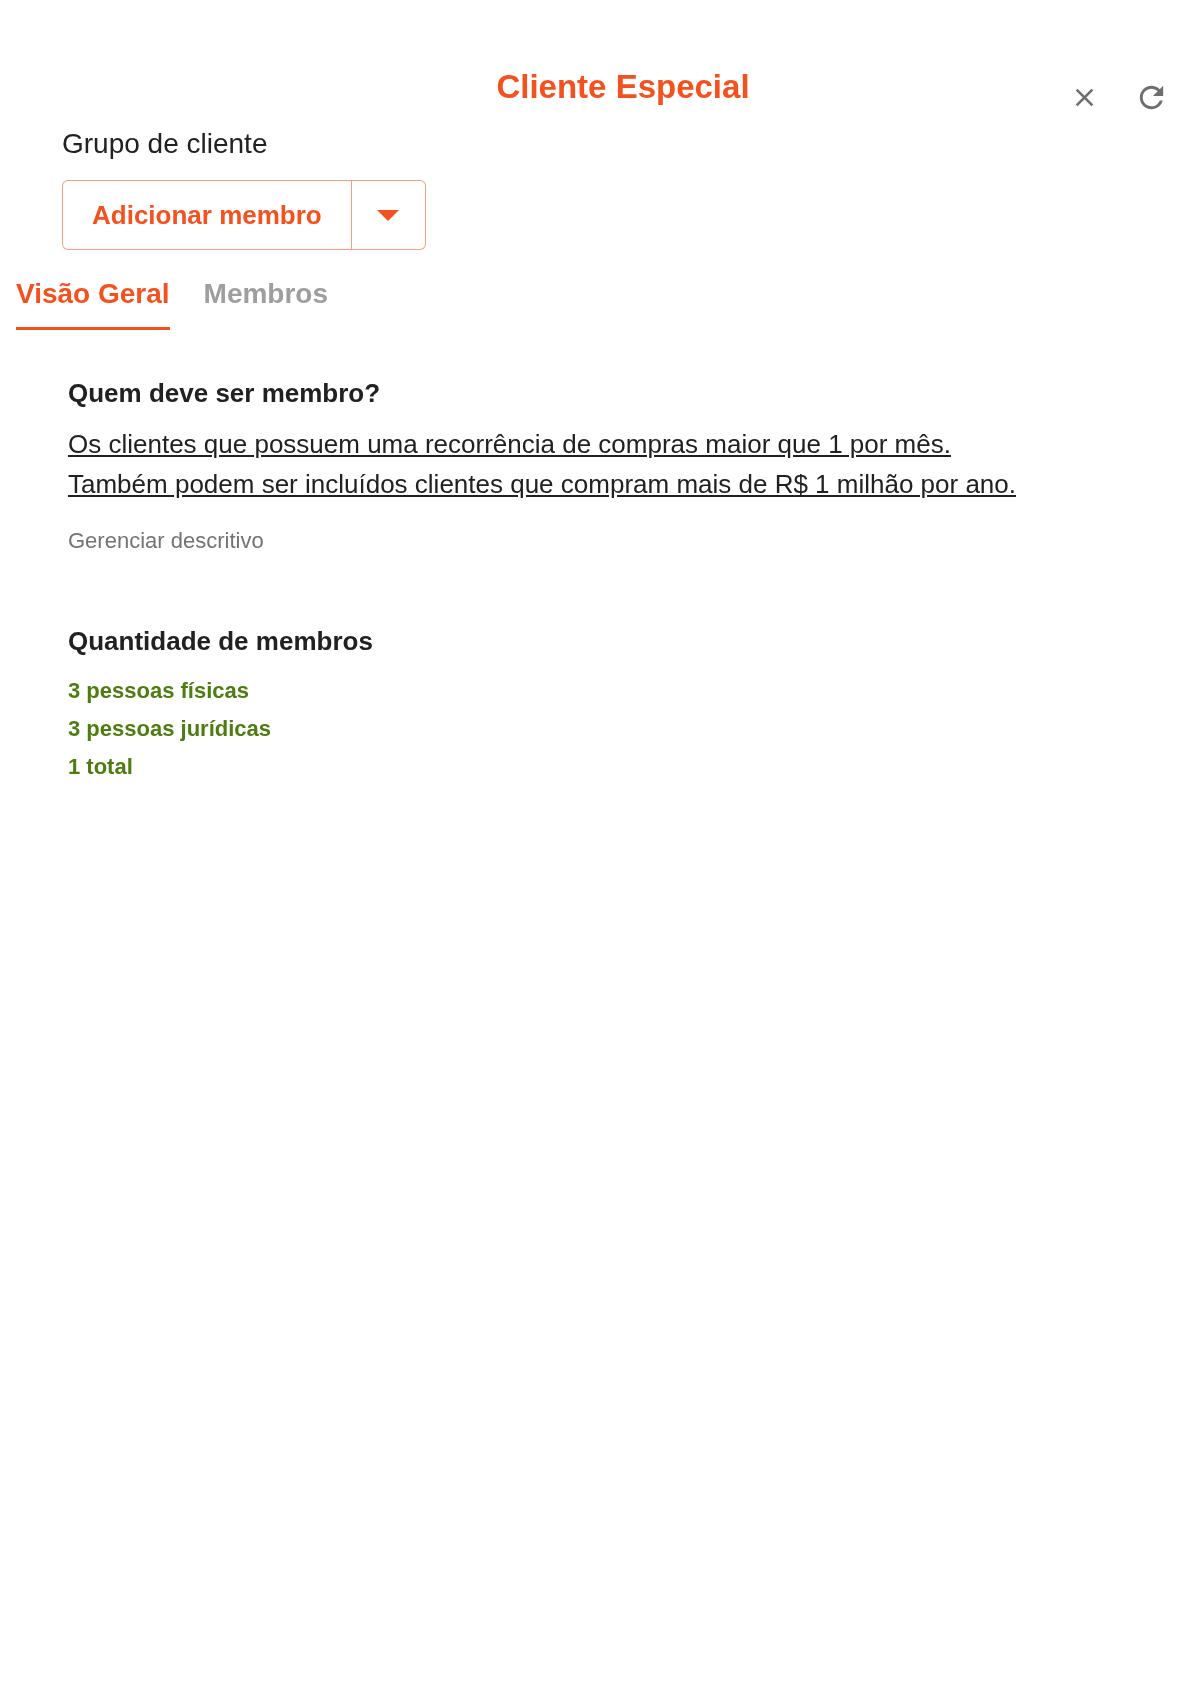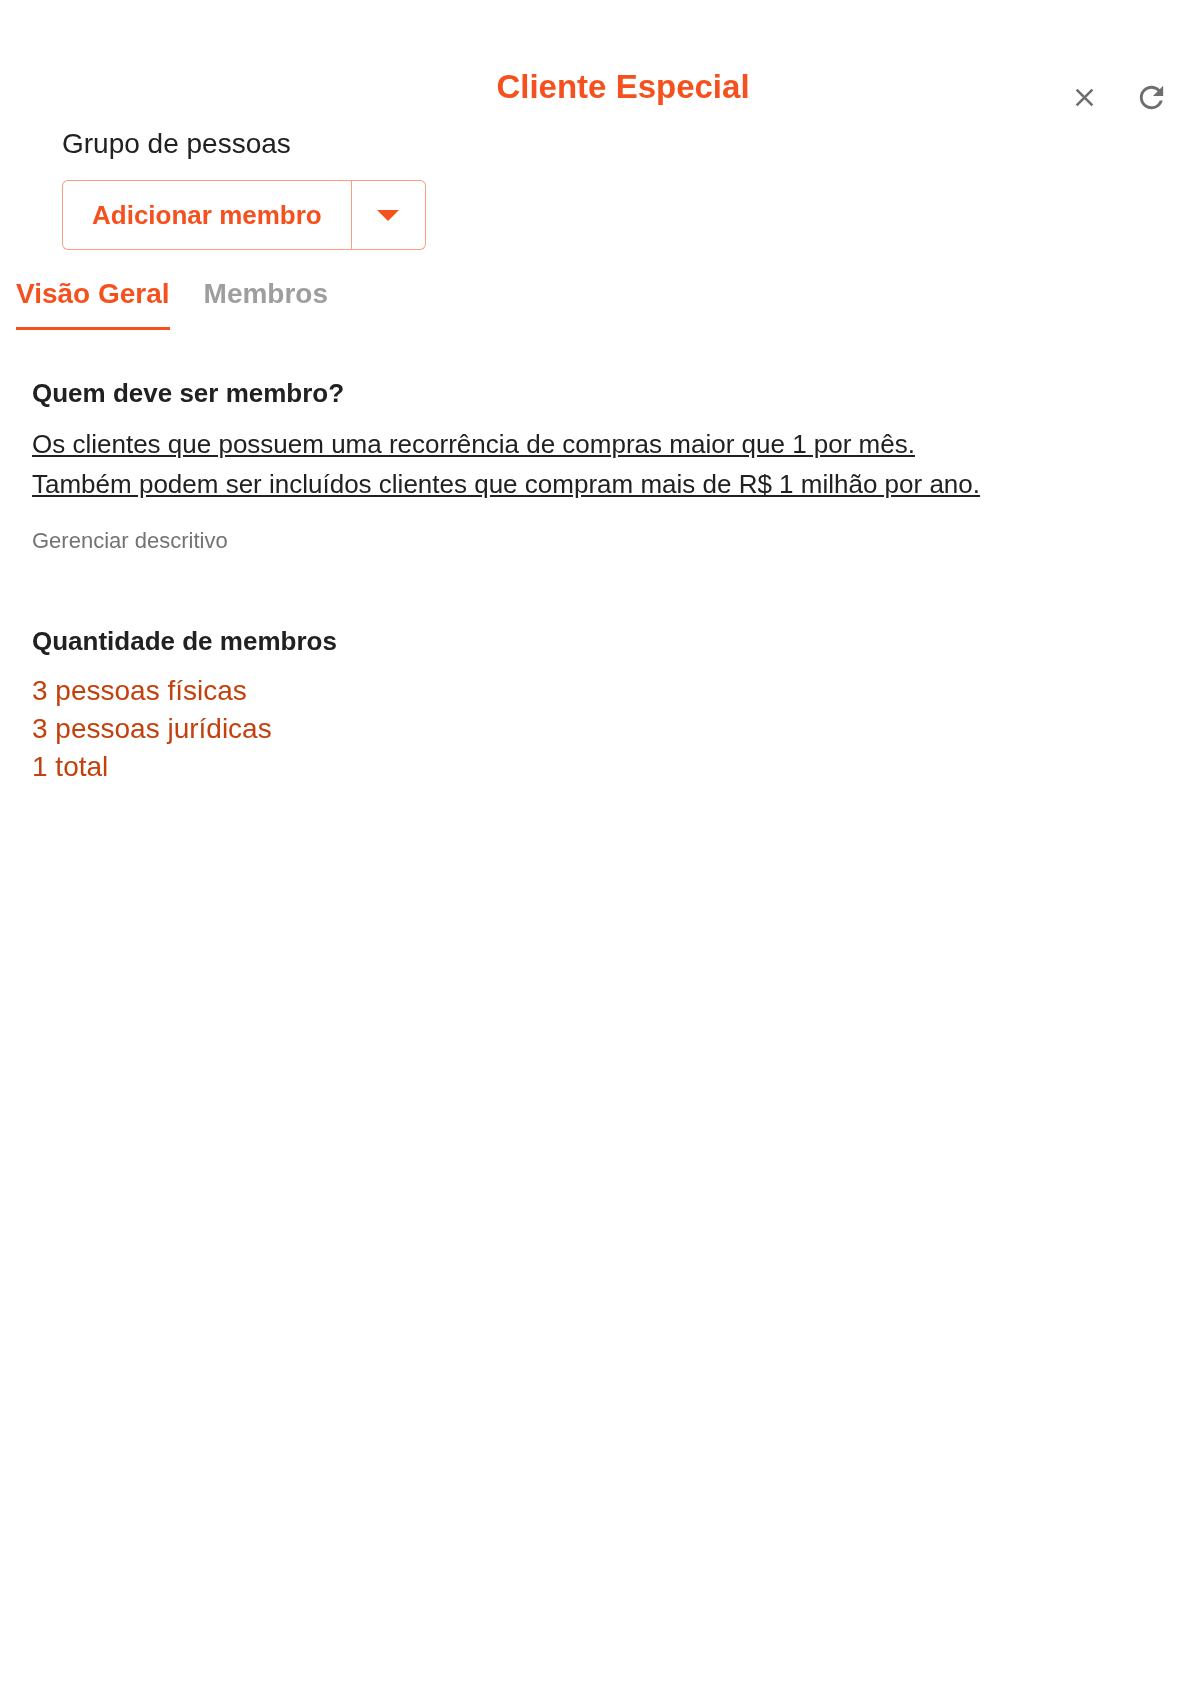--- a/index.html
+++ b/index.html
@@ -107,21 +107,21 @@
     padding: 0 0 17px 0;
     margin-right: 34px;
     color: #9E9E9E;
   }
   .tab.active {
     color: #F4511E;
     border-bottom: 3px solid #F4511E;
   }
 
   
-  .content { padding-left: 32px; }
+  .content { padding-left: 32px; margin-left: 36px; }
   .section-heading {
     font-size: 26px;
     line-height: 30px;
     font-weight: 700;
     color: #212121;
   }
   .heading-membership { margin-top: 48px; }
   .description {
     margin-top: 16px;
     font-size: 26px;
@@ -135,24 +135,24 @@
     margin-top: 22px;
     font-size: 22px;
     line-height: 30px;
     color: #737373;
     text-decoration: none;
     cursor: pointer;
   }
   .heading-count { margin-top: 70px; }
   .counts {
     margin-top: 16px;
-    font-size: 28px;
+    font-size: 22px;
     line-height: 38px;
-    font-weight: 400;
-    color: #c2410c;
+    font-weight: 700;
+    color: #4d7c0f;
   }
 </style>
 </head>
 <body>
 
 <div class="panel">
 
   <div class="window-actions">
     <button class="icon-btn" aria-label="close">
       <span style="display:flex;">
@@ -165,21 +165,21 @@
       <span style="display:flex;">
         <svg width="35" height="35" viewBox="0 0 24 24" fill="#6E6E6E">
           <path d="M17.65 6.35C16.2 4.9 14.21 4 12 4c-4.42 0-7.99 3.58-8 8s3.57 8 8 8c3.73 0 6.84-2.55 7.73-6h-2.08c-.82 2.33-3.04 4-5.65 4-3.31 0-6-2.69-6-6s2.69-6 6-6c1.66 0 3.14.69 4.22 1.78L13 11h7V4l-2.35 2.35z"></path>
         </svg>
       </span>
     </button>
   </div>
 
   <div class="header">
     <h1 class="page-title">Cliente Especial</h1>
-    <div class="subtitle">Grupo de pessoas</div>
+    <div class="subtitle">Grupo de cliente</div>
 
     <div class="split-button">
       <button class="main-action">Adicionar membro</button>
       <button class="caret-action" aria-label="more options">
         <span class="caret-down"></span>
       </button>
     </div>
   </div>
 
   <nav class="tabs">

